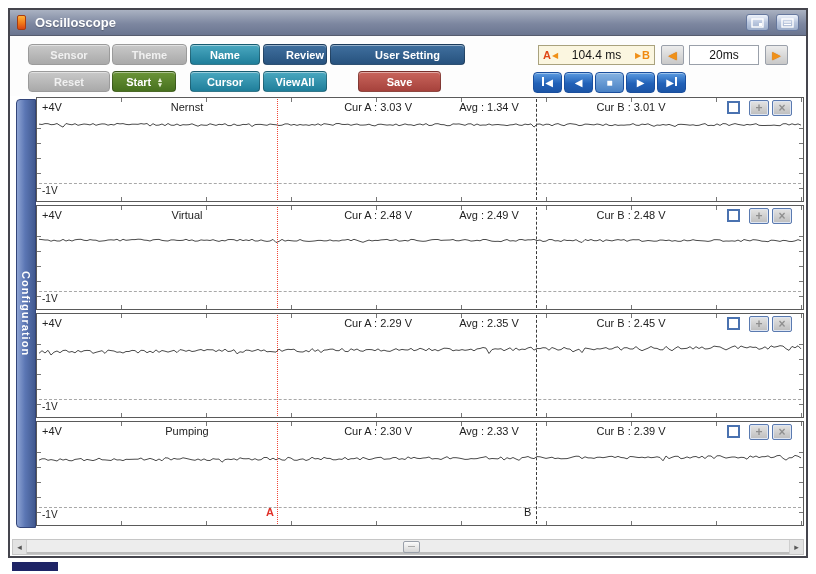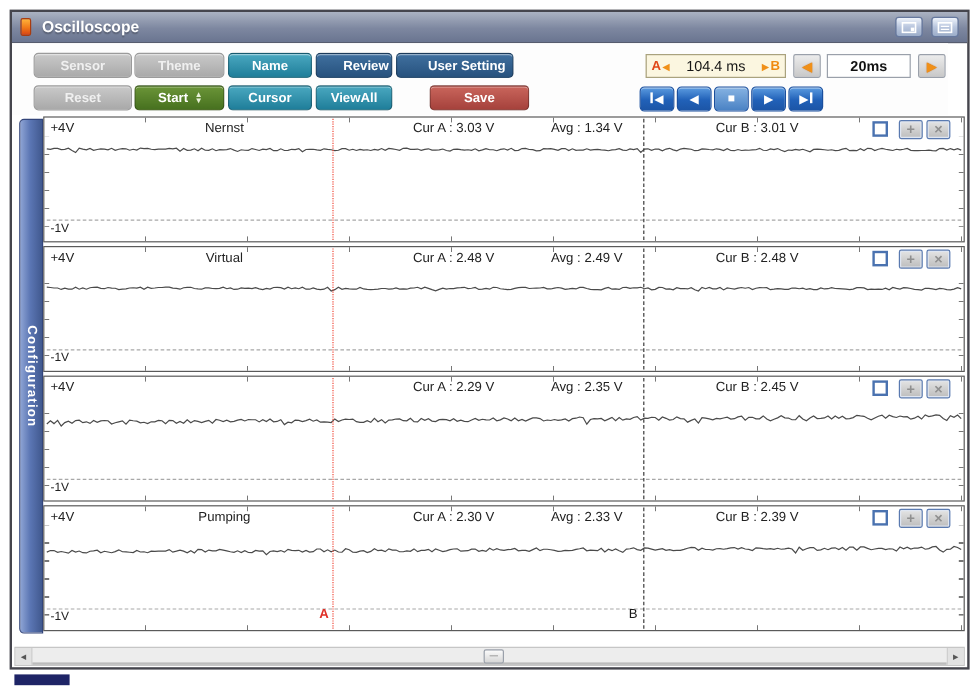--- a/index.html
+++ b/index.html
@@ -34,21 +34,21 @@
   
   .ab-box { position:absolute; left:528px; top:9px; width:117px; height:20px; background:#fbf6e0;
     border:1px solid #a9a27e; display:flex; align-items:center; font-size:11px; padding:0 4px; }
   .ab-a { color:#e04818; font-weight:bold; } .ab-b { color:#f08a10; font-weight:bold; }
   .ab-arrow { color:#f09018; font-size:8px; margin:0 1px; }
   .ab-val { flex:1; text-align:center; font-weight:normal; font-size:12px; color:#151515; }
   .tb-arrow { position:absolute; top:9px; width:23px; height:20px; border:1px solid #9aa0aa; border-radius:2px;
     background:linear-gradient(#ececec,#c8c8c8); color:#f09018; font-size:11px; display:flex; align-items:center; justify-content:center;
     text-shadow:0 0 1px #c06000; }
   .tb-box { position:absolute; left:679px; top:9px; width:70px; height:20px; background:#fff; border:1px solid #9aa0aa;
-    display:flex; align-items:center; justify-content:center; font-size:12px; font-weight:bold; color:#111; }
+    display:flex; align-items:center; justify-content:center; font-size:12px; font-weight:normal; color:#111; }
   .transport { position:absolute; left:523px; top:36px; display:flex; gap:2px; }
   .pbtn { width:29px; height:21px; border-radius:4px; border:1px solid #1a4f9e; color:#fff; font-size:10px;
     background:linear-gradient(#5b9be0,#2161b8 55%,#1c55a6); display:flex; align-items:center; justify-content:center;
     box-shadow:inset 0 1px 0 rgba(255,255,255,.4); }
   .pbtn.stop { background:linear-gradient(#85b2e2,#4a82c4); }
   .pbar-l::before { content:""; display:inline-block; width:2px; height:9px; background:#fff; margin-right:1px; }
   .pbar-r::after  { content:""; display:inline-block; width:2px; height:9px; background:#fff; margin-left:1px; }
 
   
   .side-tab { position:absolute; left:6px; top:89px; width:20px; height:429px;
@@ -121,24 +121,24 @@
         </svg>
       </div>
     </div>
   </div>
 
   <div class="toolbar">
     <div class="tbtn btn-gray row1" style="left:18px;width:82px;">Sensor</div>
     <div class="tbtn btn-gray row1" style="left:102px;width:75px;">Theme</div>
     <div class="tbtn btn-teal row1" style="left:180px;width:70px;">Name</div>
     <div class="tbtn btn-navy row1" style="left:253px;width:64px;">Review</div>
-    <div class="tbtn btn-navy row1" style="left:320px;width:98px;">User Setting</div>
+    <div class="tbtn btn-navy row1" style="left:320px;width:135px;">User Setting</div>
 
     <div class="tbtn btn-gray row2" style="left:18px;width:82px;">Reset</div>
-    <div class="tbtn btn-green row2" style="left:102px;width:75px;">
+    <div class="tbtn btn-green row2" style="left:102px;width:64px;">
       <span>Start</span>
       <span class="spin">
         <span>▴</span>
           <span>▾</span>
       </span>
     </div>
     <div class="tbtn btn-teal row2" style="left:180px;width:70px;">Cursor</div>
     <div class="tbtn btn-teal row2" style="left:253px;width:64px;">ViewAll</div>
     <div class="tbtn btn-red row2" style="left:348px;width:83px;">Save</div>
 

